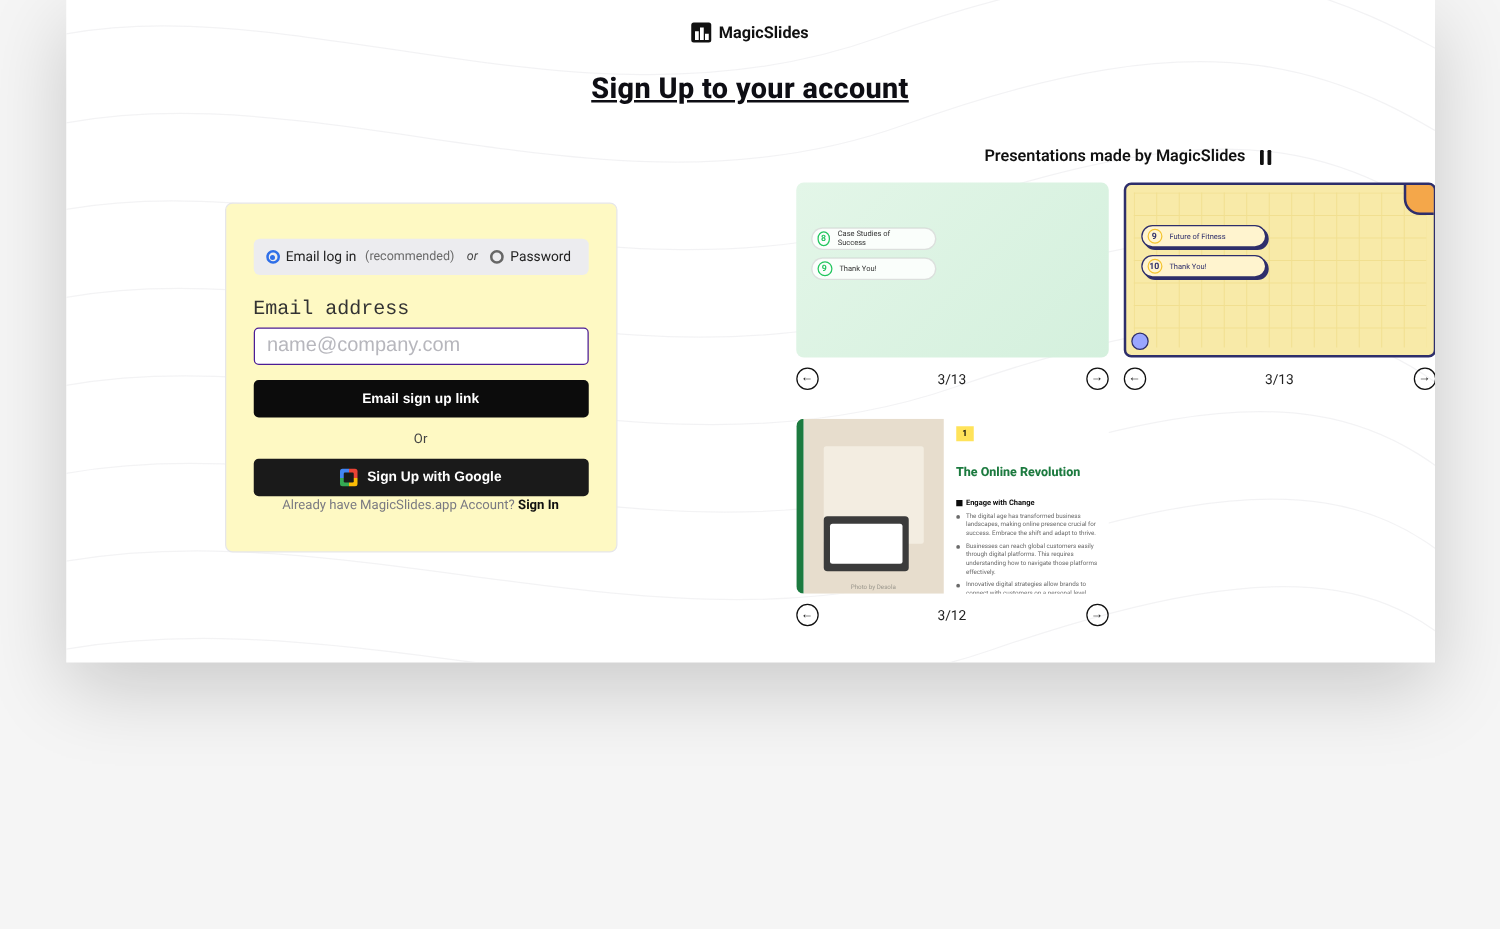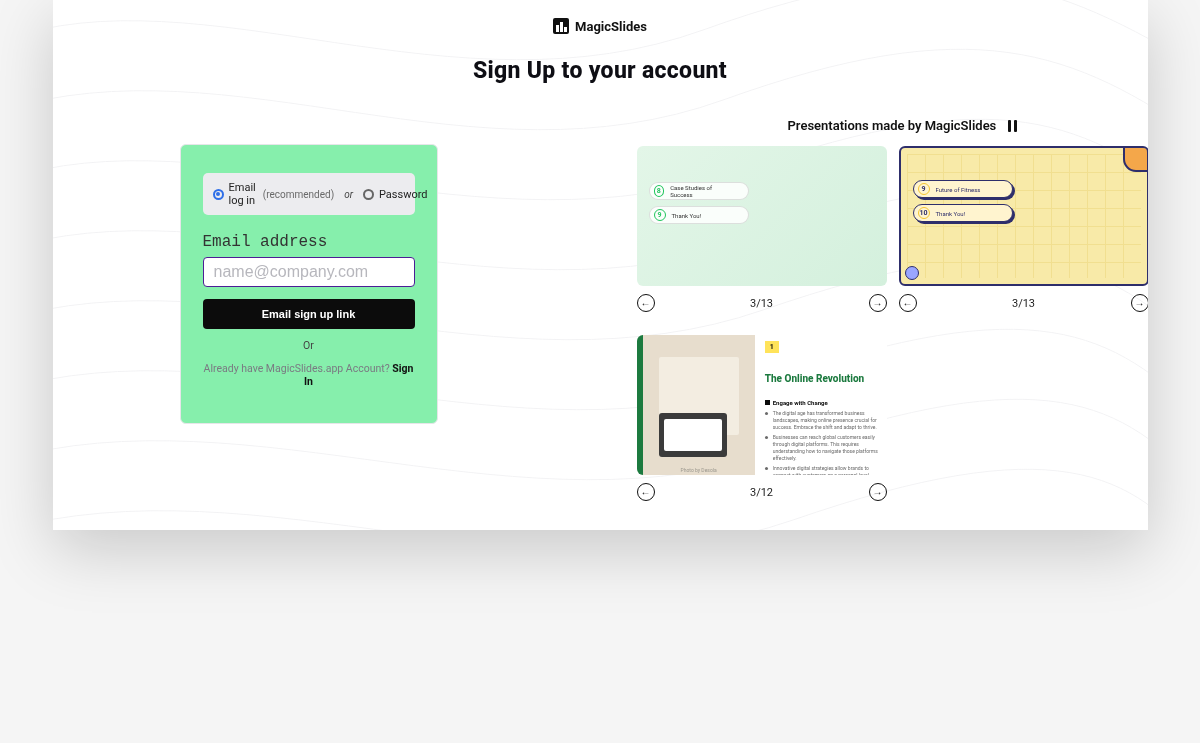--- a/index.html
+++ b/index.html
@@ -19,27 +19,27 @@
   .brand { position:absolute; top:18px; left:0; right:0; display:flex; align-items:center; justify-content:center; gap:6px; }
   .brand-logo { width:16px; height:16px; background:#111; border-radius:2px; display:flex; align-items:flex-end; justify-content:space-around; padding:2px 2px 2px 2px;}
   .brand-logo span{ width:3px; background:#fff; display:block;}
   .brand-logo span:nth-child(1){height:7px;}
   .brand-logo span:nth-child(2){height:10px;}
   .brand-logo span:nth-child(3){height:5px;}
   .brand-text{ font-weight:700; font-size:13px; color:#111;}
 
   .main-title{
     position:absolute; top:57px; left:0; right:0; text-align:center;
-    font-size:23px; font-weight:800; color:#0e0e14; letter-spacing:0.3px;
+    font-size:23px; font-weight:800; color:#0e0e14; letter-spacing:0.3px;text-decoration:underline;
   }
 
   
   .signup-panel{
-    position:absolute; top:144px; left:127px; width:258px; height:280px;
-    border:1px solid #e6e6e9; border-radius:6px; background:#86efac; padding:28px 22px 18px 22px;
+    position:absolute; top:162px; left:127px; width:314px; height:280px;
+    border:1px solid #e6e6e9; border-radius:6px; background:#fef9c3; padding:28px 22px 18px 22px;
   }
   .method-toggle{
     background:#ececef; border-radius:5px; padding:8px 10px; display:flex; align-items:center; gap:10px;
     font-size:11px; color:#222;
   }
   .radio{ width:11px; height:11px; border-radius:50%; border:2px solid #666; display:inline-block; position:relative; flex-shrink:0;}
   .radio.checked{ border-color:#2f6fe8;}
   .radio.checked::after{content:""; position:absolute; inset:1.5px; border-radius:50%; background:#2f6fe8;}
   .method-toggle .or-sep{ font-style:italic; color:#444; font-size:10px;}
   .method-toggle label{ display:flex; align-items:center; gap:5px; cursor:pointer;}
@@ -186,20 +186,24 @@
         </label>
       </div>
 
       <div class="field-label">Email address</div>
       <input class="email-input" type="email" placeholder="name@company.com" style="">
 
       <button class="btn btn-dark">Email sign up link</button>
 
       <div class="or-row">Or</div>
 
+      <button class="btn btn-outline-dark">
+        <span class="g-icon"></span>
+        <span>Sign Up with Google</span>
+      </button>
 
       <div class="signin-row">
         <span>Already have MagicSlides.app Account? </span><a href="#">Sign In</a>
       </div>
     </div>
 
     <div class="gallery-title">
       <span>Presentations made by MagicSlides</span>
       <span class="pause-icon">
           <span></span>

